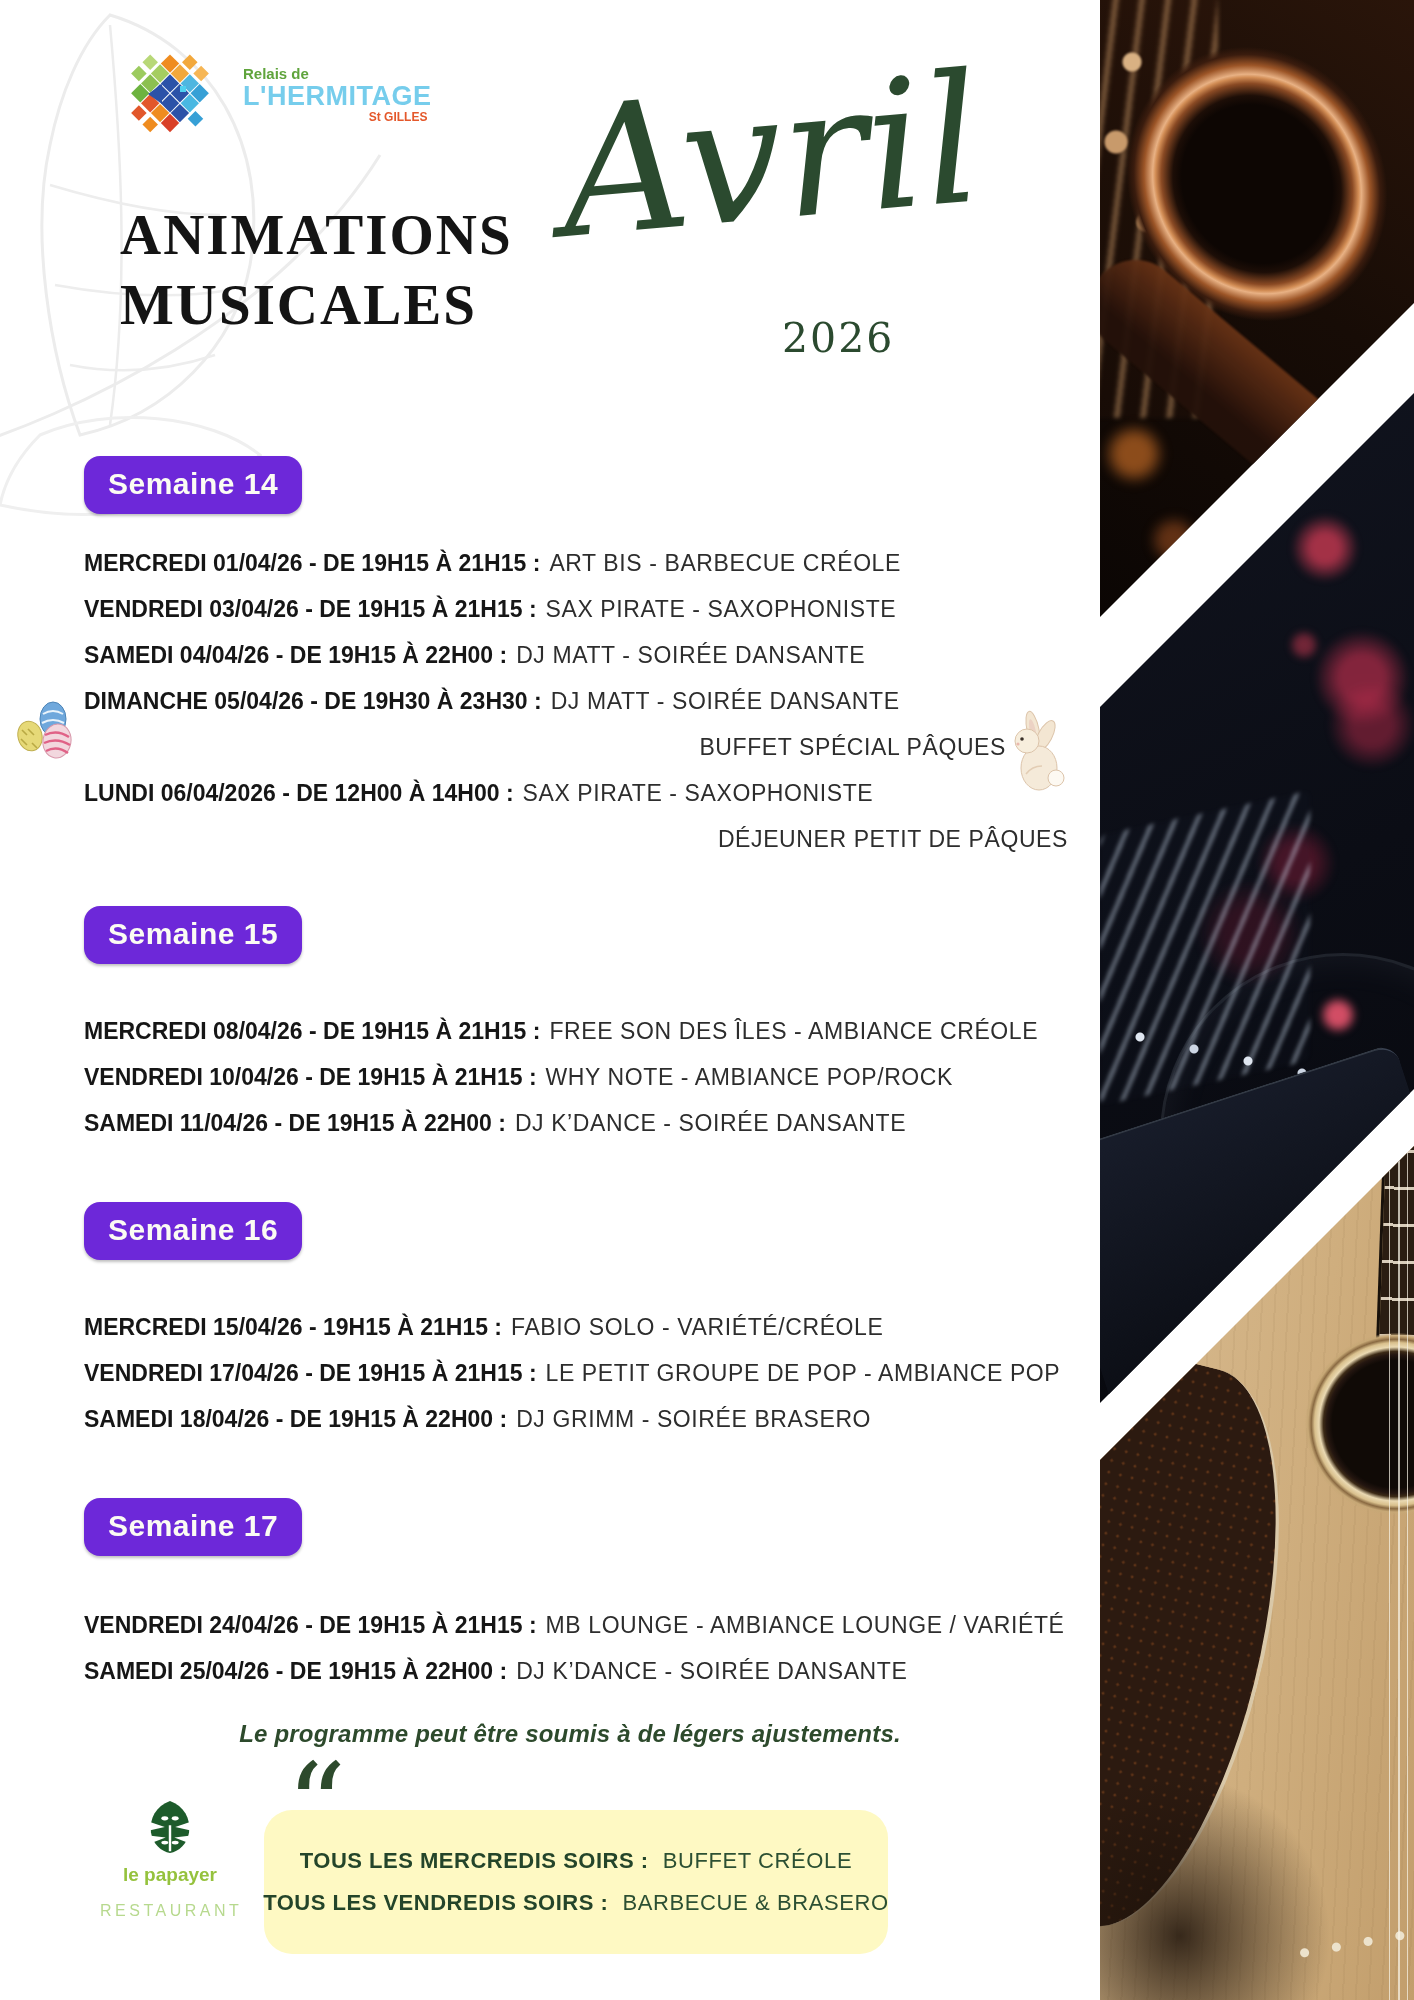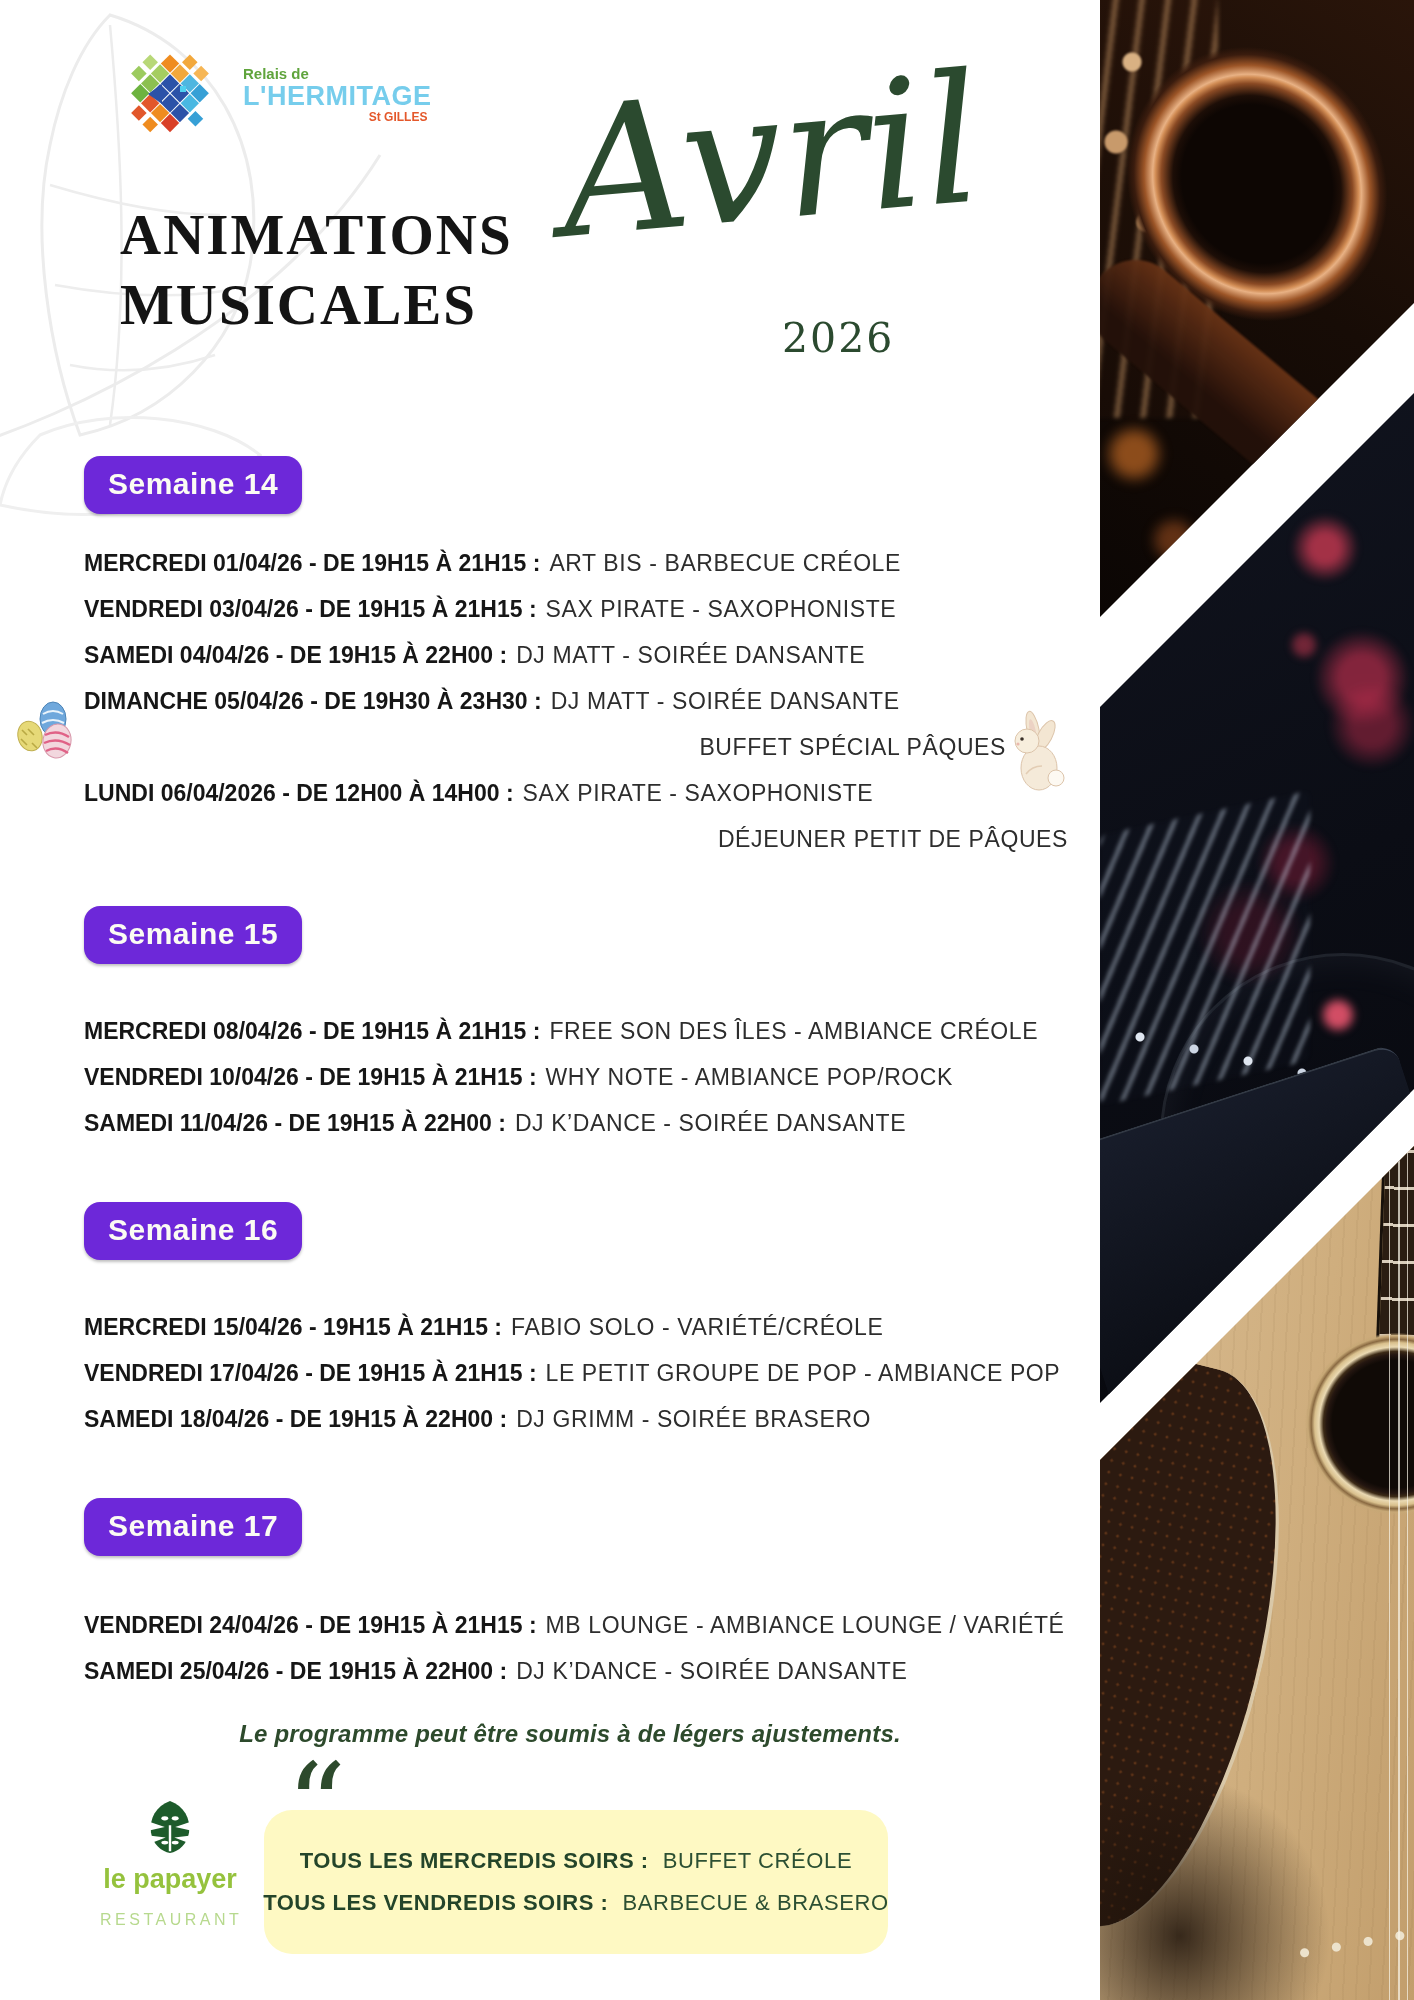--- a/index.html
+++ b/index.html
@@ -47,21 +47,21 @@
   .quote{position:absolute;left:286px;top:1748px;font-family:"DejaVu Serif",serif;
       font-size:118px;line-height:1;color:#2d4a2c;}
   .info-box{position:absolute;left:264px;top:1810px;width:624px;height:144px;background:#fef9c3;
       border-radius:28px;display:flex;flex-direction:column;justify-content:center;align-items:center;gap:16px;}
   .info-line{white-space:nowrap;font-size:22px;color:#24452a;}
   .info-line .b{font-weight:700;letter-spacing:.5px;}
   .info-line .r{font-weight:400;margin-left:8px;letter-spacing:.6px;color:#2c5033;}
 
   .papayer{position:absolute;left:100px;top:1798px;width:140px;text-align:center;}
   .papayer svg{width:52px;height:58px;}
-  .papayer-name{color:#95c23d;font-size:27px;font-weight:700;margin-top:4px;}
+  .papayer-name{color:#95c23d;font-size:19px;font-weight:700;margin-top:4px;}
   .papayer-sub{color:#b7d98e;font-size:16px;letter-spacing:3.5px;margin-top:16px;}
 
   
   .strip{position:absolute;left:1100px;top:0;width:314px;height:2000px;}
   .photo{position:absolute;left:0;width:314px;overflow:hidden;}
   .photo>div{position:absolute;}
 
   .p-sax{top:0;height:620px;clip-path:polygon(0 0,314px 0,314px 303px,0 617px);
      background:linear-gradient(215deg,#2a150a 0%,#170c06 45%,#0b0604 100%);}
   .sax-pipes{left:-12px;top:-12px;width:130px;height:430px;

